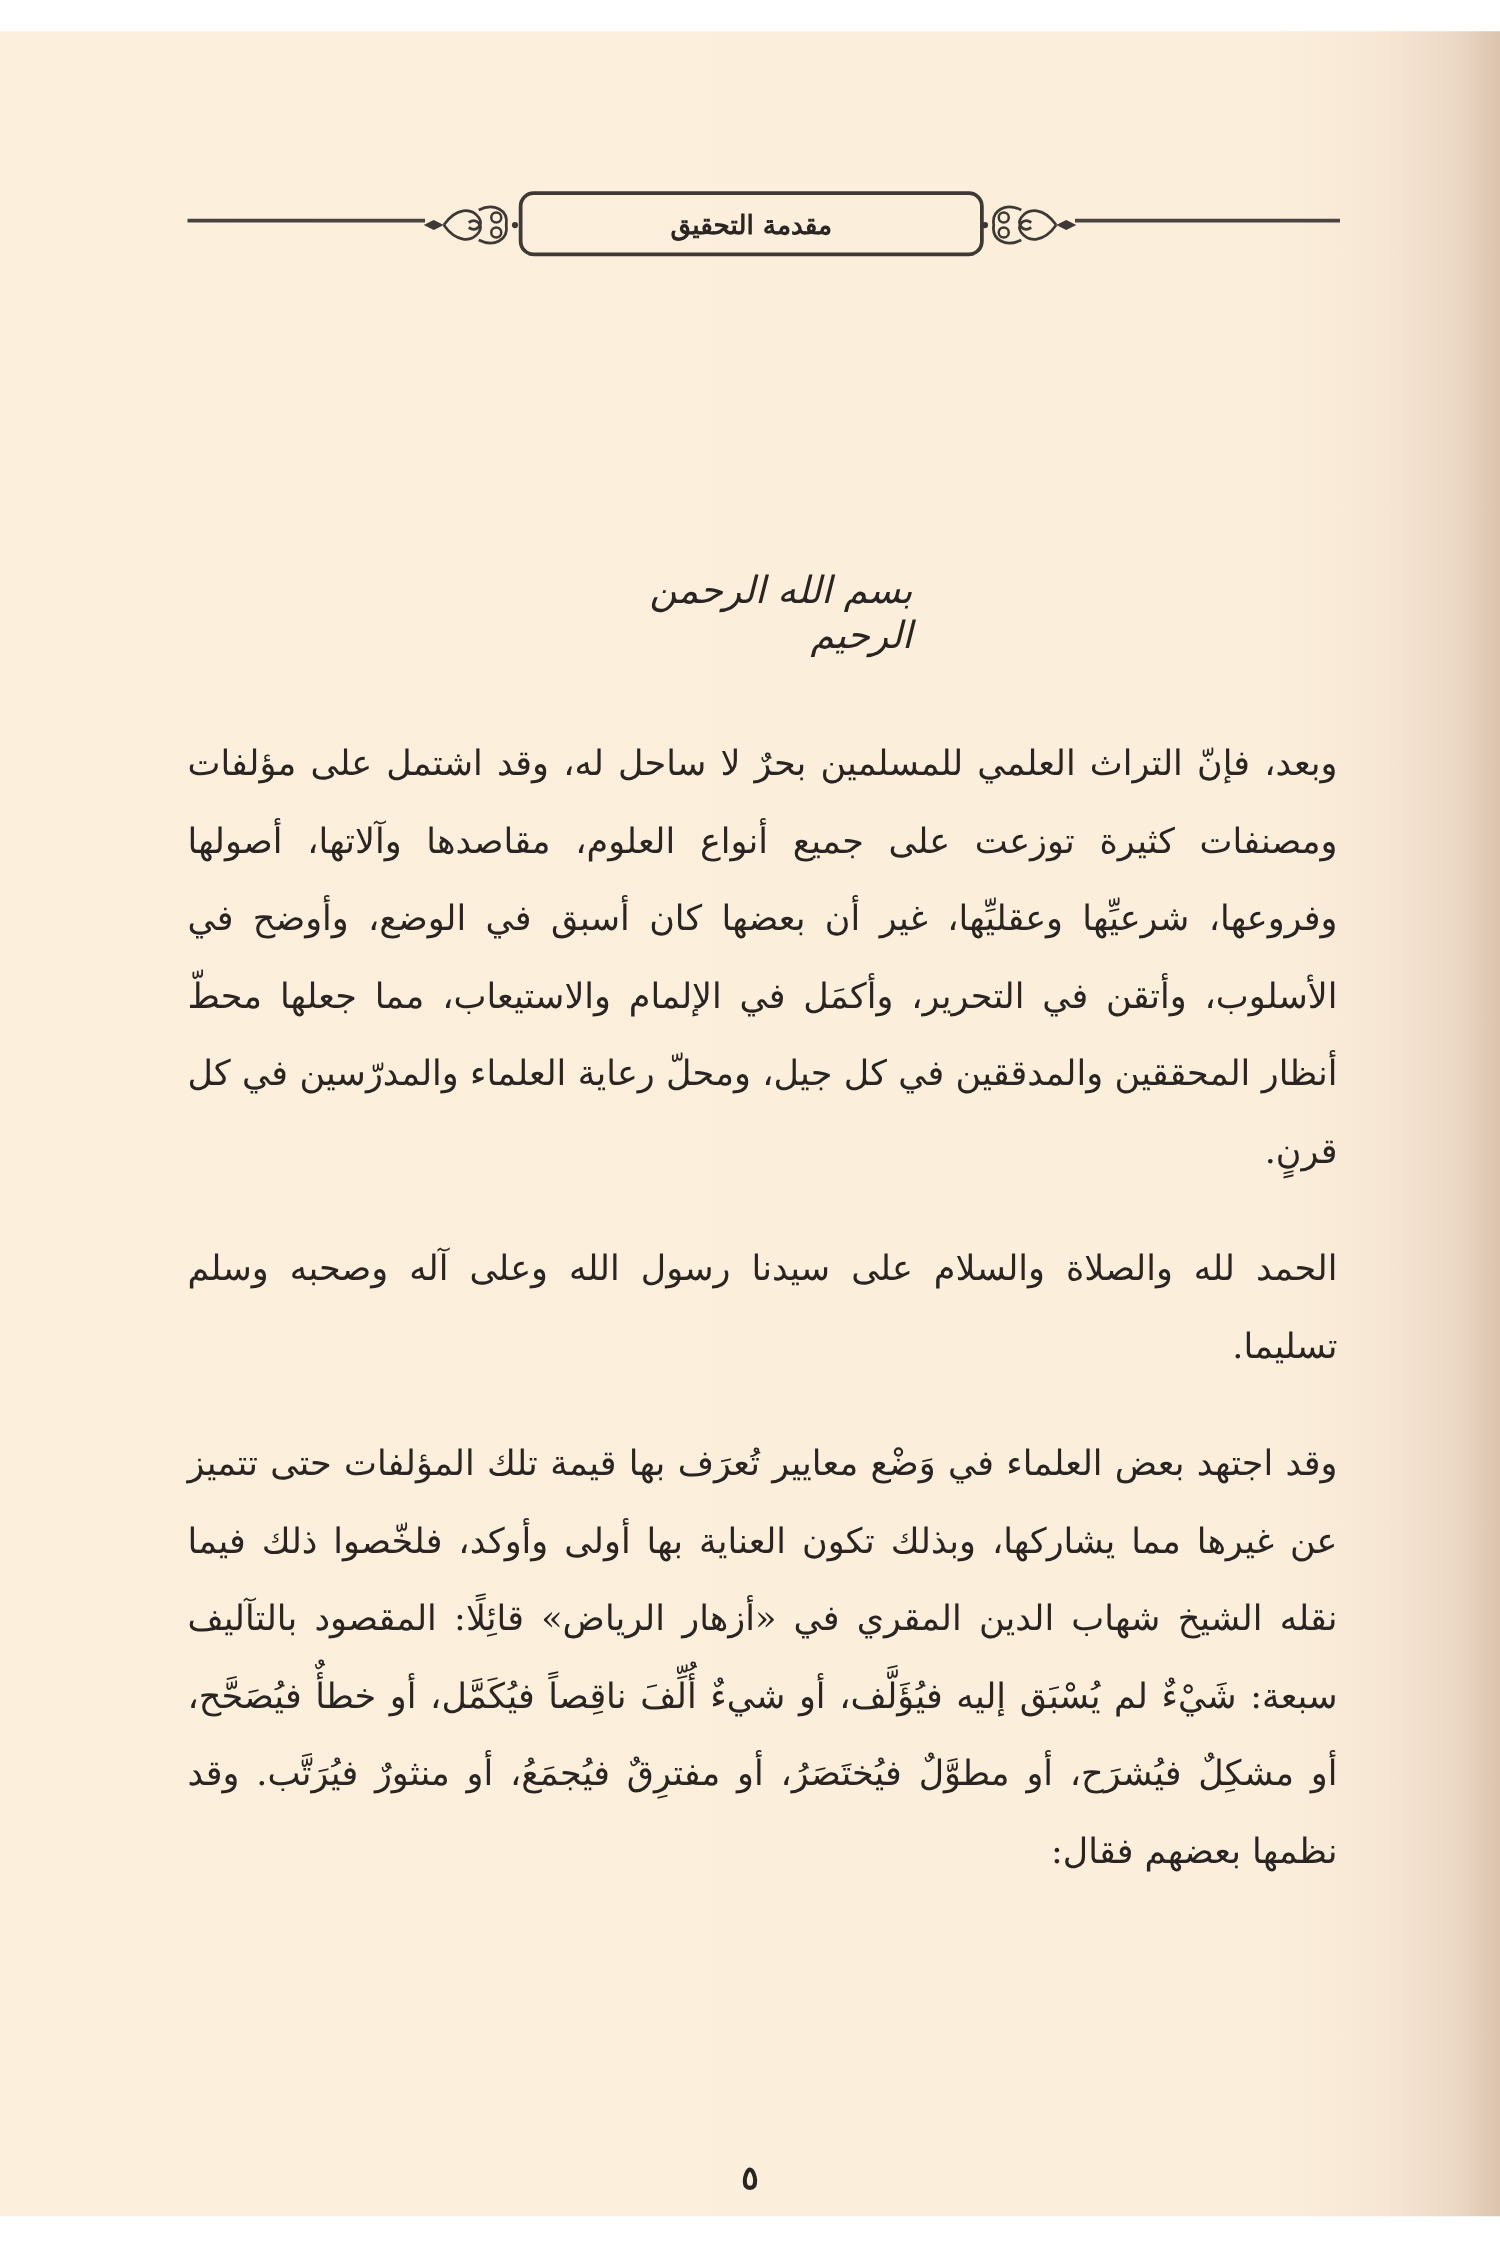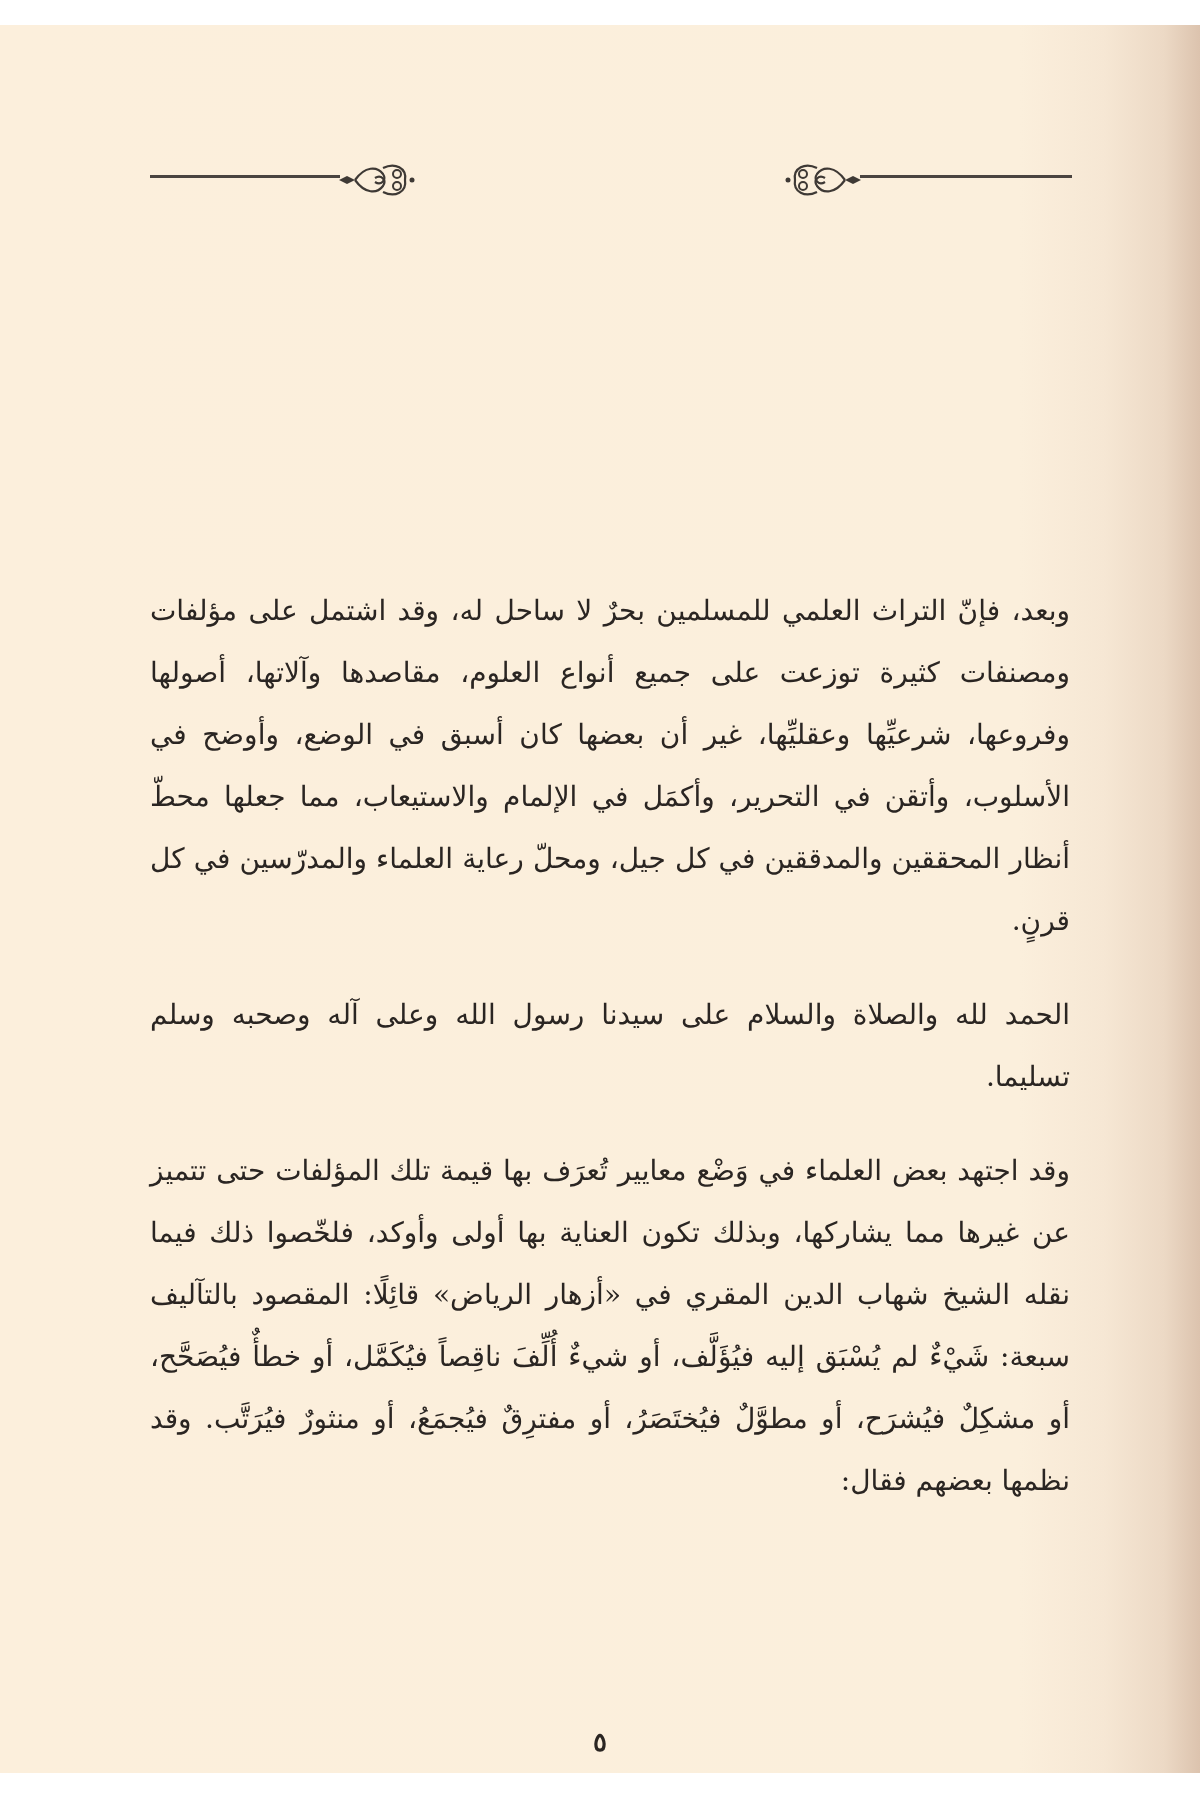--- a/index.html
+++ b/index.html
@@ -50,33 +50,37 @@
   <div class="header-rule left"></div>
   <svg class="ornament left" viewBox="0 0 80 44">
     <path d="M4 22 L12 18 L20 22 L12 26 Z" fill="#3e3935"></path>
     <path d="M20 22 C30 8, 42 8, 48 16 C52 22, 46 28, 40 24" fill="none" stroke="#3e3935" stroke-width="2.2"></path>
     <path d="M20 22 C30 36, 42 36, 48 28 C52 22, 46 16, 40 20" fill="none" stroke="#3e3935" stroke-width="2.2"></path>
     <path d="M48 10 C60 4, 72 10, 70 22 C72 34, 60 40, 48 34" fill="none" stroke="#3e3935" stroke-width="2.2"></path>
     <circle cx="62" cy="16" r="4" fill="none" stroke="#3e3935" stroke-width="2"></circle>
     <circle cx="62" cy="28" r="4" fill="none" stroke="#3e3935" stroke-width="2"></circle>
     <circle cx="77" cy="22" r="2.5" fill="#3e3935"></circle>
   </svg>
+  <div class="header-box">
+    <span class="header-title">مقدمة التحقيق</span>
+  </div>
   <svg class="ornament right" viewBox="0 0 80 44">
     <g transform="translate(80,0) scale(-1,1)">
       <path d="M4 22 L12 18 L20 22 L12 26 Z" fill="#3e3935"></path>
       <path d="M20 22 C30 8, 42 8, 48 16 C52 22, 46 28, 40 24" fill="none" stroke="#3e3935" stroke-width="2.2"></path>
       <path d="M20 22 C30 36, 42 36, 48 28 C52 22, 46 16, 40 20" fill="none" stroke="#3e3935" stroke-width="2.2"></path>
       <path d="M48 10 C60 4, 72 10, 70 22 C72 34, 60 40, 48 34" fill="none" stroke="#3e3935" stroke-width="2.2"></path>
       <circle cx="62" cy="16" r="4" fill="none" stroke="#3e3935" stroke-width="2"></circle>
       <circle cx="62" cy="28" r="4" fill="none" stroke="#3e3935" stroke-width="2"></circle>
       <circle cx="77" cy="22" r="2.5" fill="#3e3935"></circle>
     </g>
   </svg>
   <div class="header-rule right"></div>
 
+  <div class="basmala">بسم الله الرحمن الرحيم</div>
 
   <div class="body-text" style="top:555px;">
     <p class="para">وبعد، فإنّ التراث العلمي للمسلمين بحرٌ لا ساحل له، وقد اشتمل على مؤلفات ومصنفات كثيرة توزعت على جميع أنواع العلوم، مقاصدها وآلاتها، أصولها وفروعها، شرعيِّها وعقليِّها، غير أن بعضها كان أسبق في الوضع، وأوضح في الأسلوب، وأتقن في التحرير، وأكمَل في الإلمام والاستيعاب، مما جعلها محطّ أنظار المحققين والمدققين في كل جيل، ومحلّ رعاية العلماء والمدرّسين في كل قرنٍ.</p>
     <p class="para">الحمد لله والصلاة والسلام على سيدنا رسول الله وعلى آله وصحبه وسلم تسليما.</p>
     <p class="para">وقد اجتهد بعض العلماء في وَضْع معايير تُعرَف بها قيمة تلك المؤلفات حتى تتميز عن غيرها مما يشاركها، وبذلك تكون العناية بها أولى وأوكد، فلخّصوا ذلك فيما نقله الشيخ شهاب الدين المقري في «أزهار الرياض» قائِلًا: المقصود بالتآليف سبعة: شَيْءٌ لم يُسْبَق إليه فيُؤَلَّف، أو شيءٌ أُلِّفَ ناقِصاً فيُكَمَّل، أو خطأٌ فيُصَحَّح، أو مشكِلٌ فيُشرَح، أو مطوَّلٌ فيُختَصَرُ، أو مفترِقٌ فيُجمَعُ، أو منثورٌ فيُرَتَّب. وقد نظمها بعضهم فقال:</p>
   </div>
 
   <div class="page-number">٥</div>
 </div>
 

